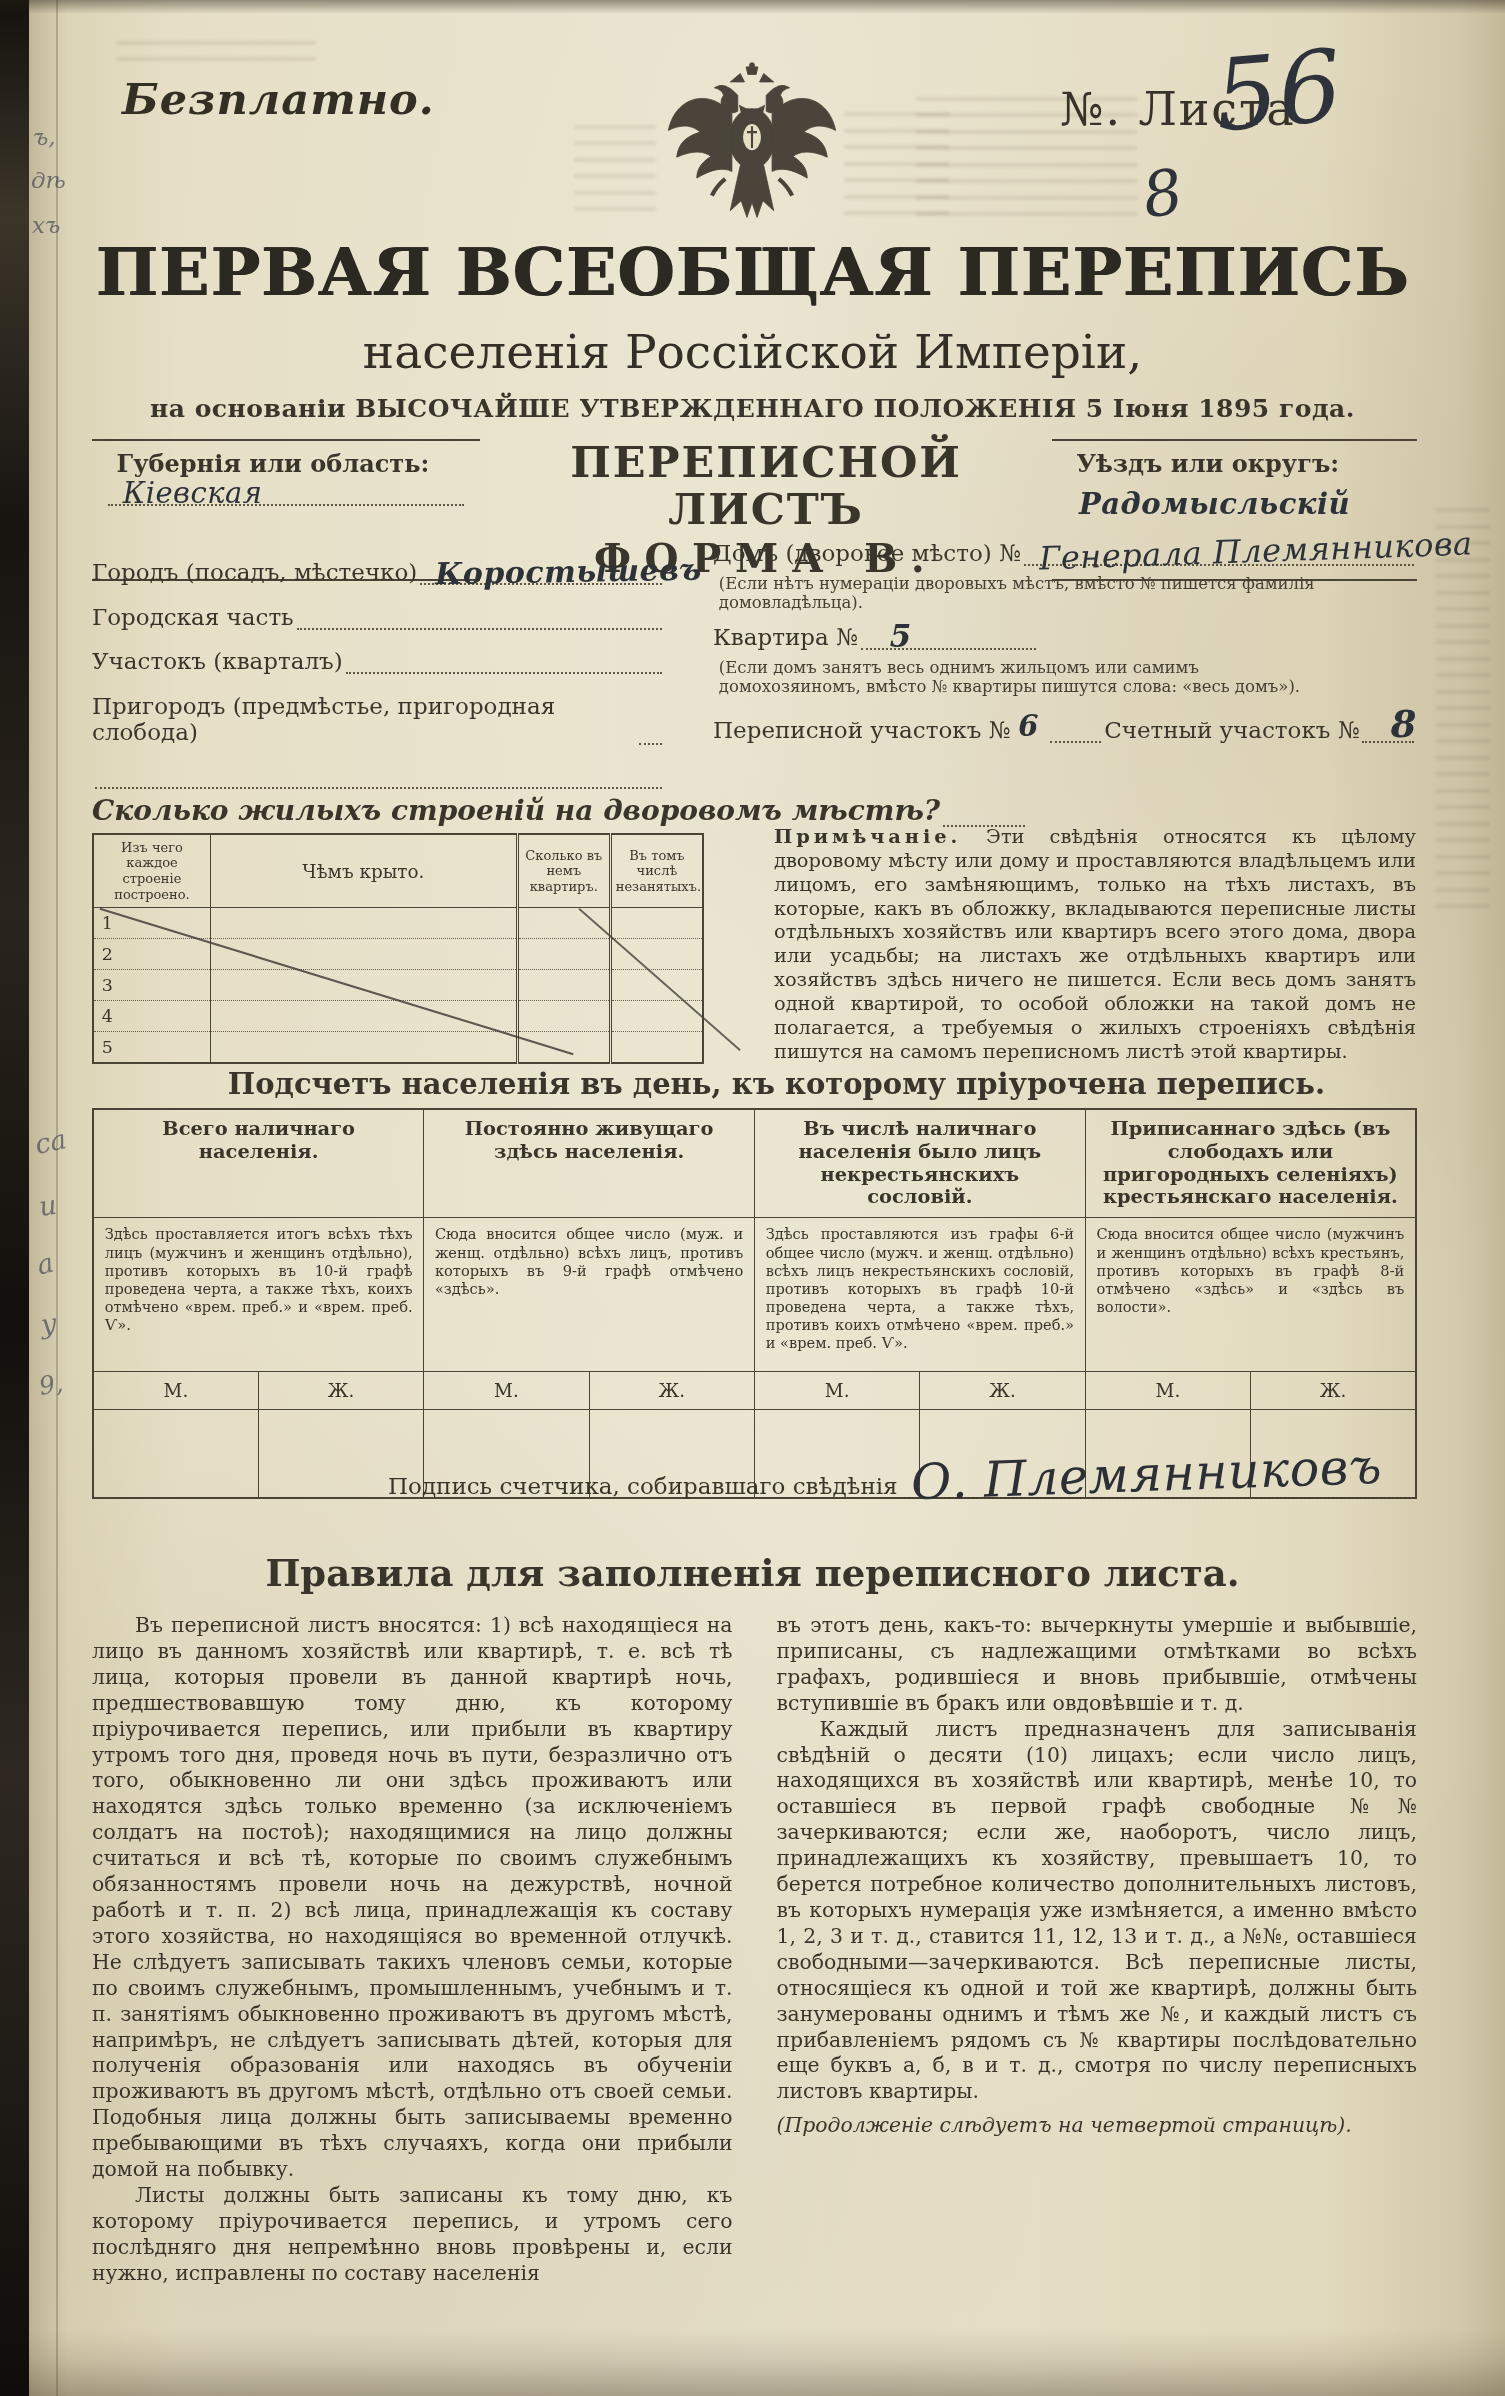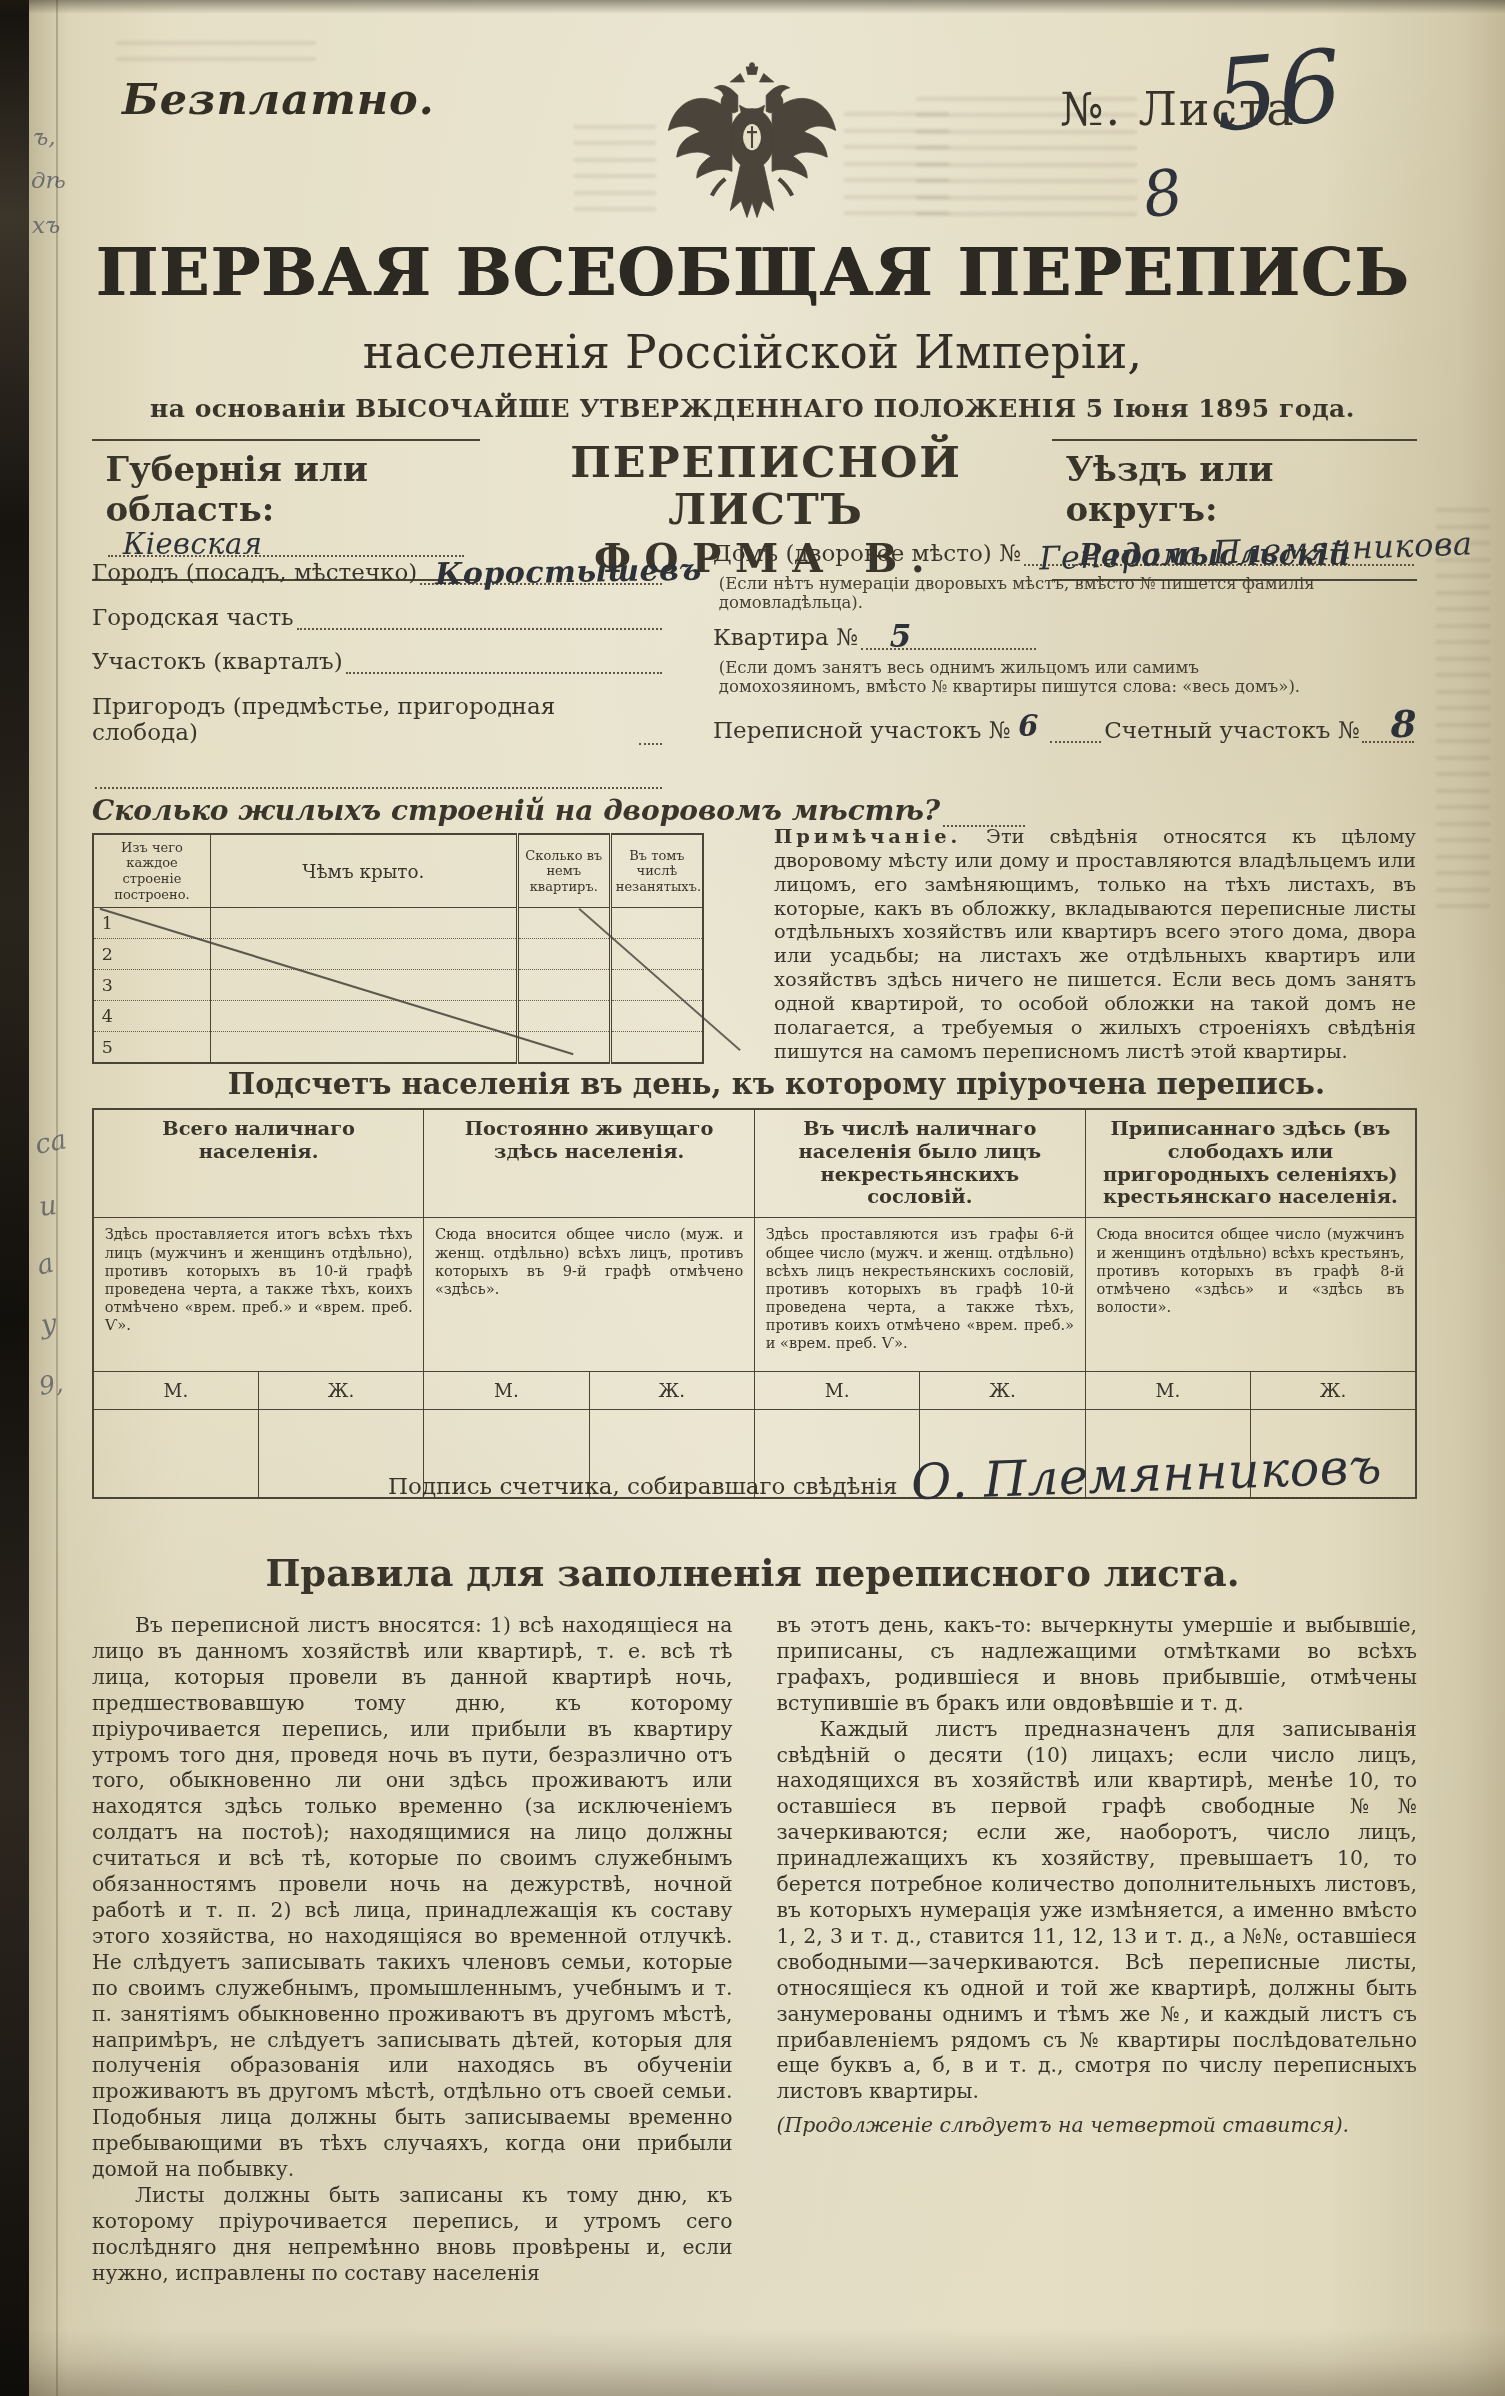--- a/index.html
+++ b/index.html
@@ -54,21 +54,21 @@
   .t-block { left:58px; width:1389px; text-align:center; z-index:2; }
   .t1 { top:233px; font-size:66px; font-weight:bold; letter-spacing:1px; color:#2c2822; text-shadow:1px 0 0 #2c2822; }
   .t2 { top:324px; font-size:47px; color:#332e26; }
   .t3 { top:394px; font-size:25px; font-weight:bold; letter-spacing:0.5px; }
 
   .form-header { top:439px; left:92px; width:1325px; display:flex; align-items:stretch; z-index:2; }
   .fh-box { border-top:2.4px solid #4a4436; border-bottom:2.4px solid #4a4436; padding:7.8px 13.6px 5.8px; }
   .fh-left  { width:361px; }
   .fh-right { width:338px; }
   .fh-center { flex:1; text-align:center; padding:0 15.5px; }
-  .fh-label { font-size:34px; font-weight:bold; }
+  .fh-label { font-size:24px; font-weight:bold;margin-left:11px; }
   .fh-c1 { font-size:43px; font-weight:bold; letter-spacing:1.9px; line-height:1.1; }
   .fh-c2 { font-size:39px; font-weight:bold; letter-spacing:13.6px; margin-top:1.9px; }
   .fh-valrow { display:flex; align-items:flex-end; margin-top:9.7px; }
   .fh-val { font-size:29px; }
 
   .dotline { flex:1; border-bottom:2.3px dotted rgba(70,60,44,.85); height:1.05em; margin:0 2.9px; position:relative; min-width:23px; }
   .dotline .over { position:absolute; bottom:-5.8px; white-space:nowrap; }
 
   .form-fields { top:559px; left:92px; width:1325px; height:243px; z-index:2; }
   .ff-left  { position:absolute; left:0; top:0; width:573px; }
@@ -366,18 +366,18 @@
 
   <div class="abs rules-head">Правила для заполненія переписного листа.</div>
   <div class="abs rules-cols">
     <div class="rcol">
       <p>Въ переписной листъ вносятся: 1) всѣ находящіеся на лицо въ данномъ хозяйствѣ или квартирѣ, т. е. всѣ тѣ лица, которыя провели въ данной квартирѣ ночь, предшествовавшую тому дню, къ которому пріурочивается перепись, или прибыли въ квартиру утромъ того дня, проведя ночь въ пути, безразлично отъ того, обыкновенно ли они здѣсь проживаютъ или находятся здѣсь только временно (за исключеніемъ солдатъ на постоѣ); находящимися на лицо должны считаться и всѣ тѣ, которые по своимъ служебнымъ обязанностямъ провели ночь на дежурствѣ, ночной работѣ и т. п. 2) всѣ лица, принадлежащія къ составу этого хозяйства, но находящіяся во временной отлучкѣ. Не слѣдуетъ записывать такихъ членовъ семьи, которые по своимъ служебнымъ, промышленнымъ, учебнымъ и т. п. занятіямъ обыкновенно проживаютъ въ другомъ мѣстѣ, напримѣръ, не слѣдуетъ записывать дѣтей, которыя для полученія образованія или находясь въ обученіи проживаютъ въ другомъ мѣстѣ, отдѣльно отъ своей семьи. Подобныя лица должны быть записываемы временно пребывающими въ тѣхъ случаяхъ, когда они прибыли домой на побывку.</p>
       <p>Листы должны быть записаны къ тому дню, къ которому пріурочивается перепись, и утромъ сего послѣдняго дня непремѣнно вновь провѣрены и, если нужно, исправлены по составу населенія</p>
     </div>
     <div class="rcol">
       <p class="noindent">въ этотъ день, какъ-то: вычеркнуты умершіе и выбывшіе, приписаны, съ надлежащими отмѣтками во всѣхъ графахъ, родившіеся и вновь прибывшіе, отмѣчены вступившіе въ бракъ или овдовѣвшіе и т. д.</p>
       <p>Каждый листъ предназначенъ для записыванія свѣдѣній о десяти (10) лицахъ; если число лицъ, находящихся въ хозяйствѣ или квартирѣ, менѣе 10, то оставшіеся въ первой графѣ свободные №№ зачеркиваются; если же, наоборотъ, число лицъ, принадлежащихъ къ хозяйству, превышаетъ 10, то берется потребное количество дополнительныхъ листовъ, въ которыхъ нумерація уже измѣняется, а именно вмѣсто 1, 2, 3 и т. д., ставится 11, 12, 13 и т. д., а №№, оставшіеся свободными—зачеркиваются. Всѣ переписные листы, относящіеся къ одной и той же квартирѣ, должны быть занумерованы однимъ и тѣмъ же №, и каждый листъ съ прибавленіемъ рядомъ съ № квартиры послѣдовательно еще буквъ а, б, в и т. д., смотря по числу переписныхъ листовъ квартиры.</p>
-      <p class="continuation">(Продолженіе слѣдуетъ на четвертой ставится).</p>
+      <p class="continuation">(Продолженіе слѣдуетъ на четвертой страницѣ).</p>
     </div>
   </div>
 
 </div>
 
 
 </body></html>

